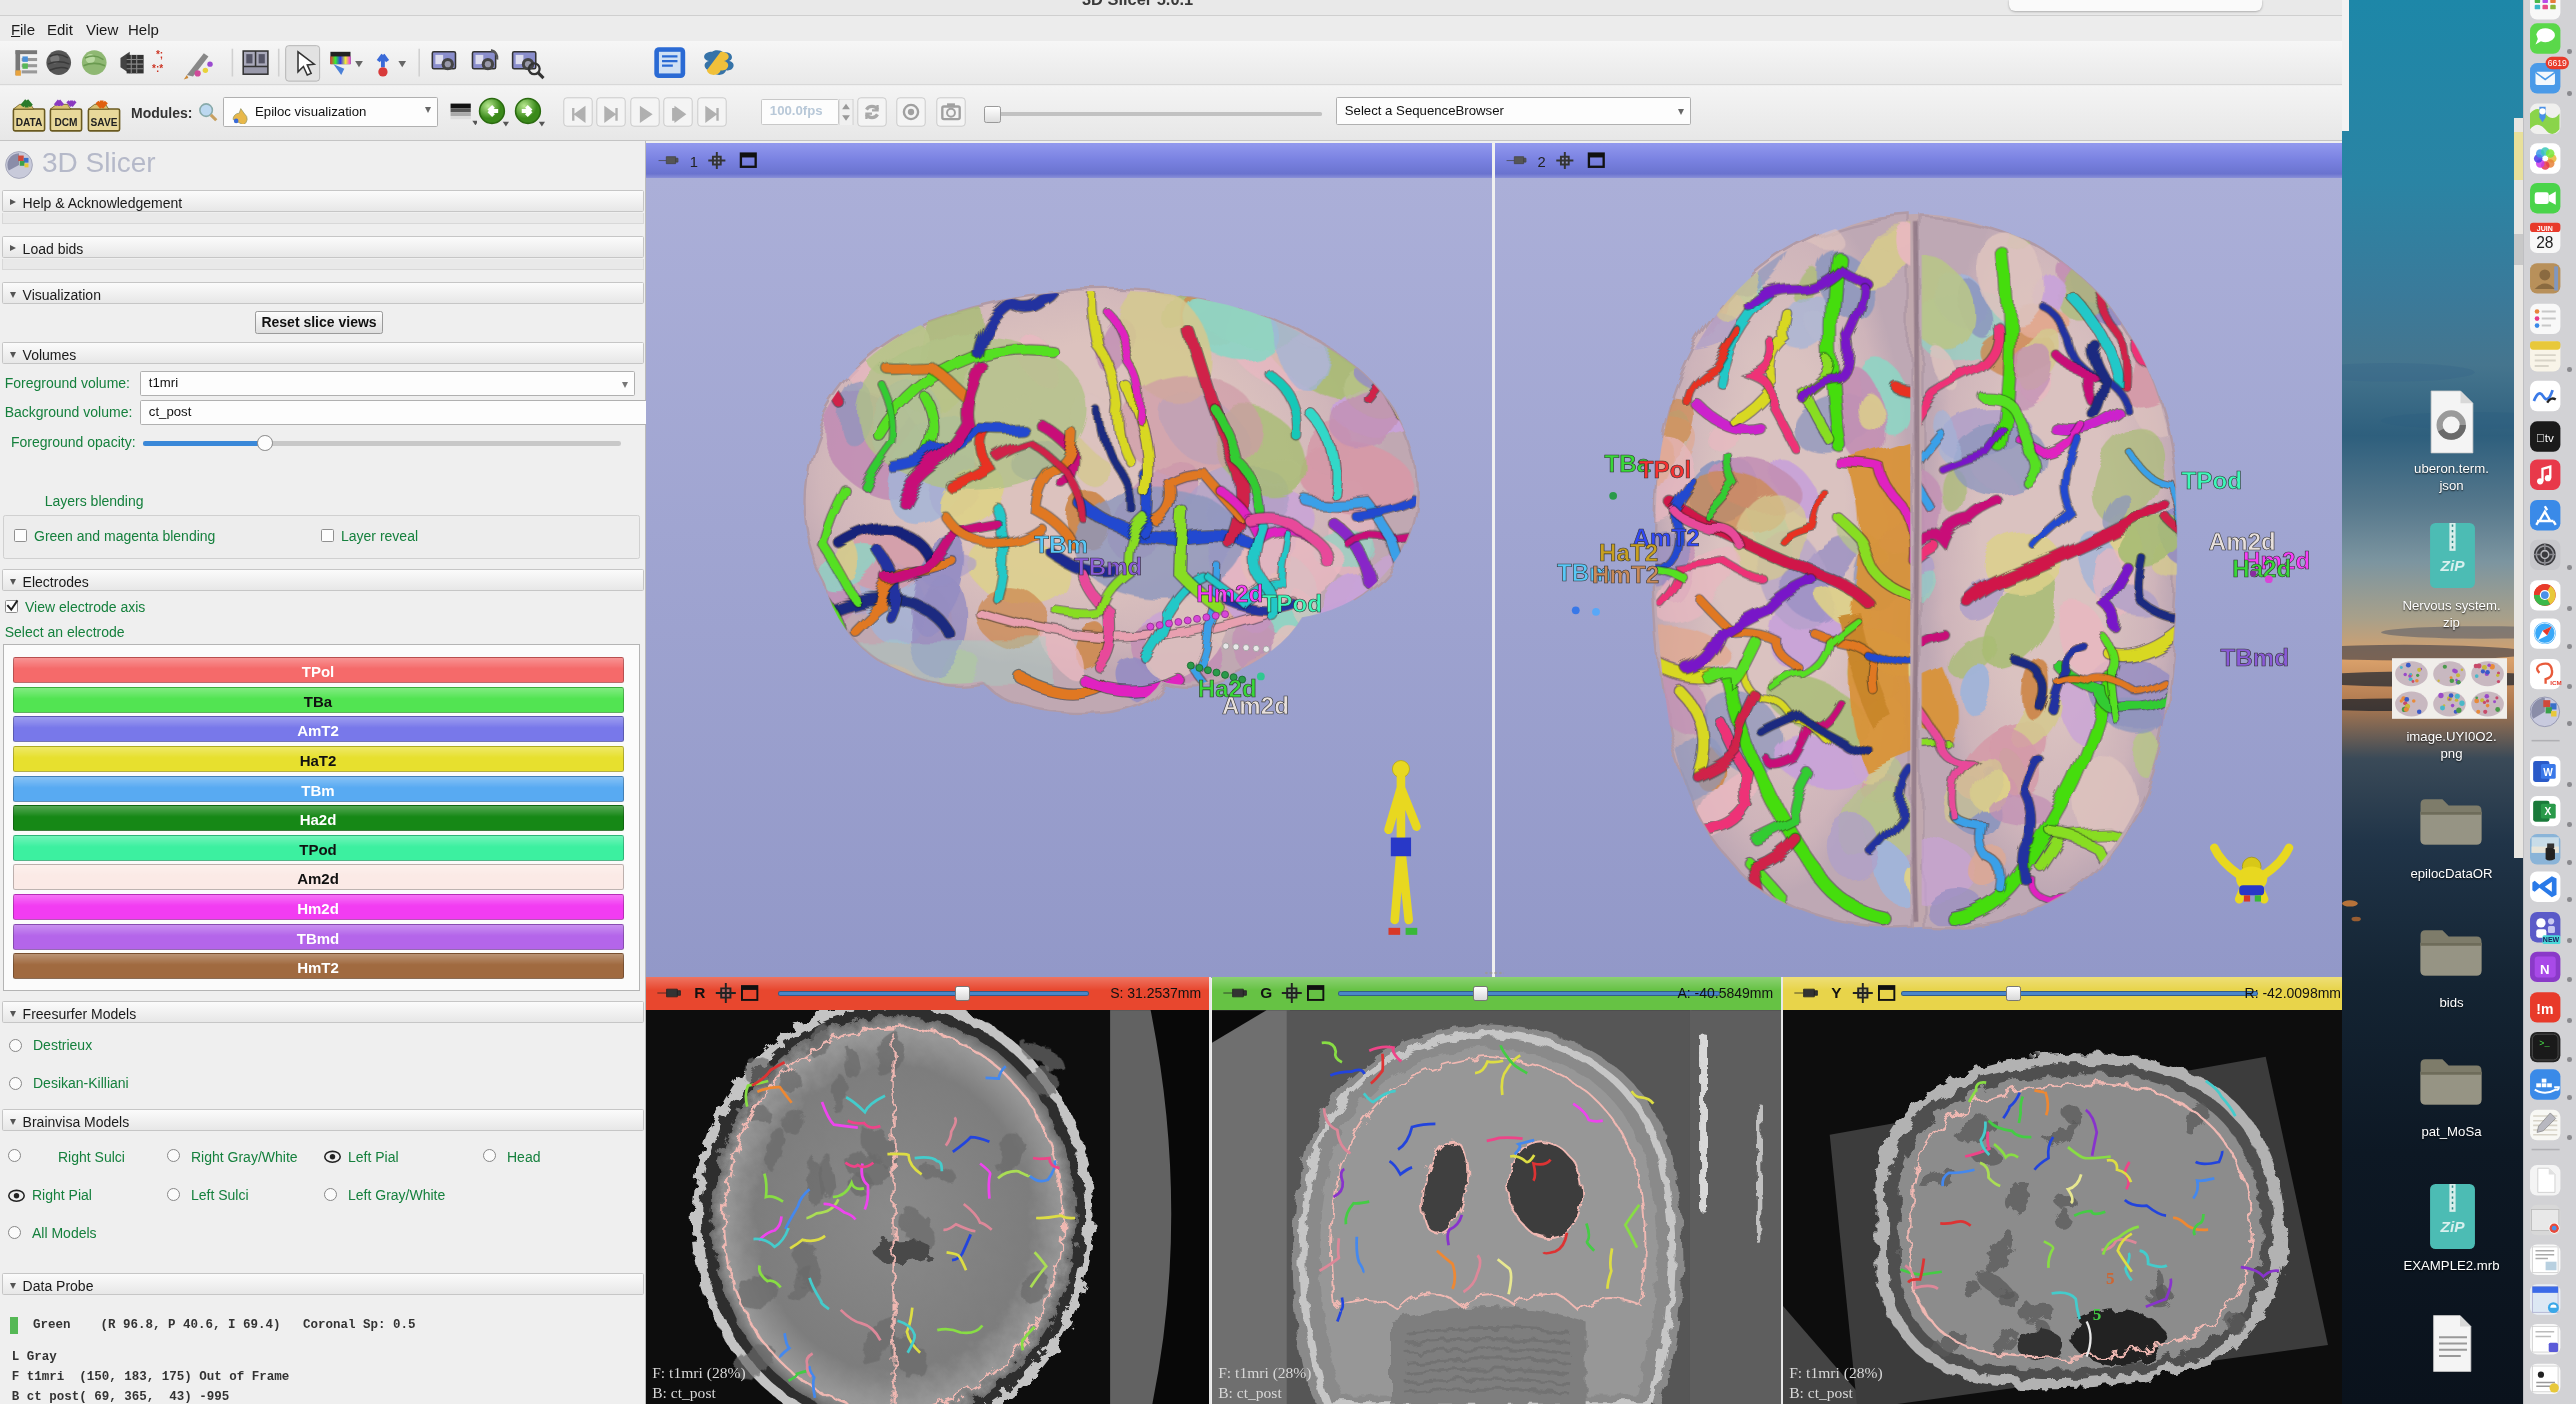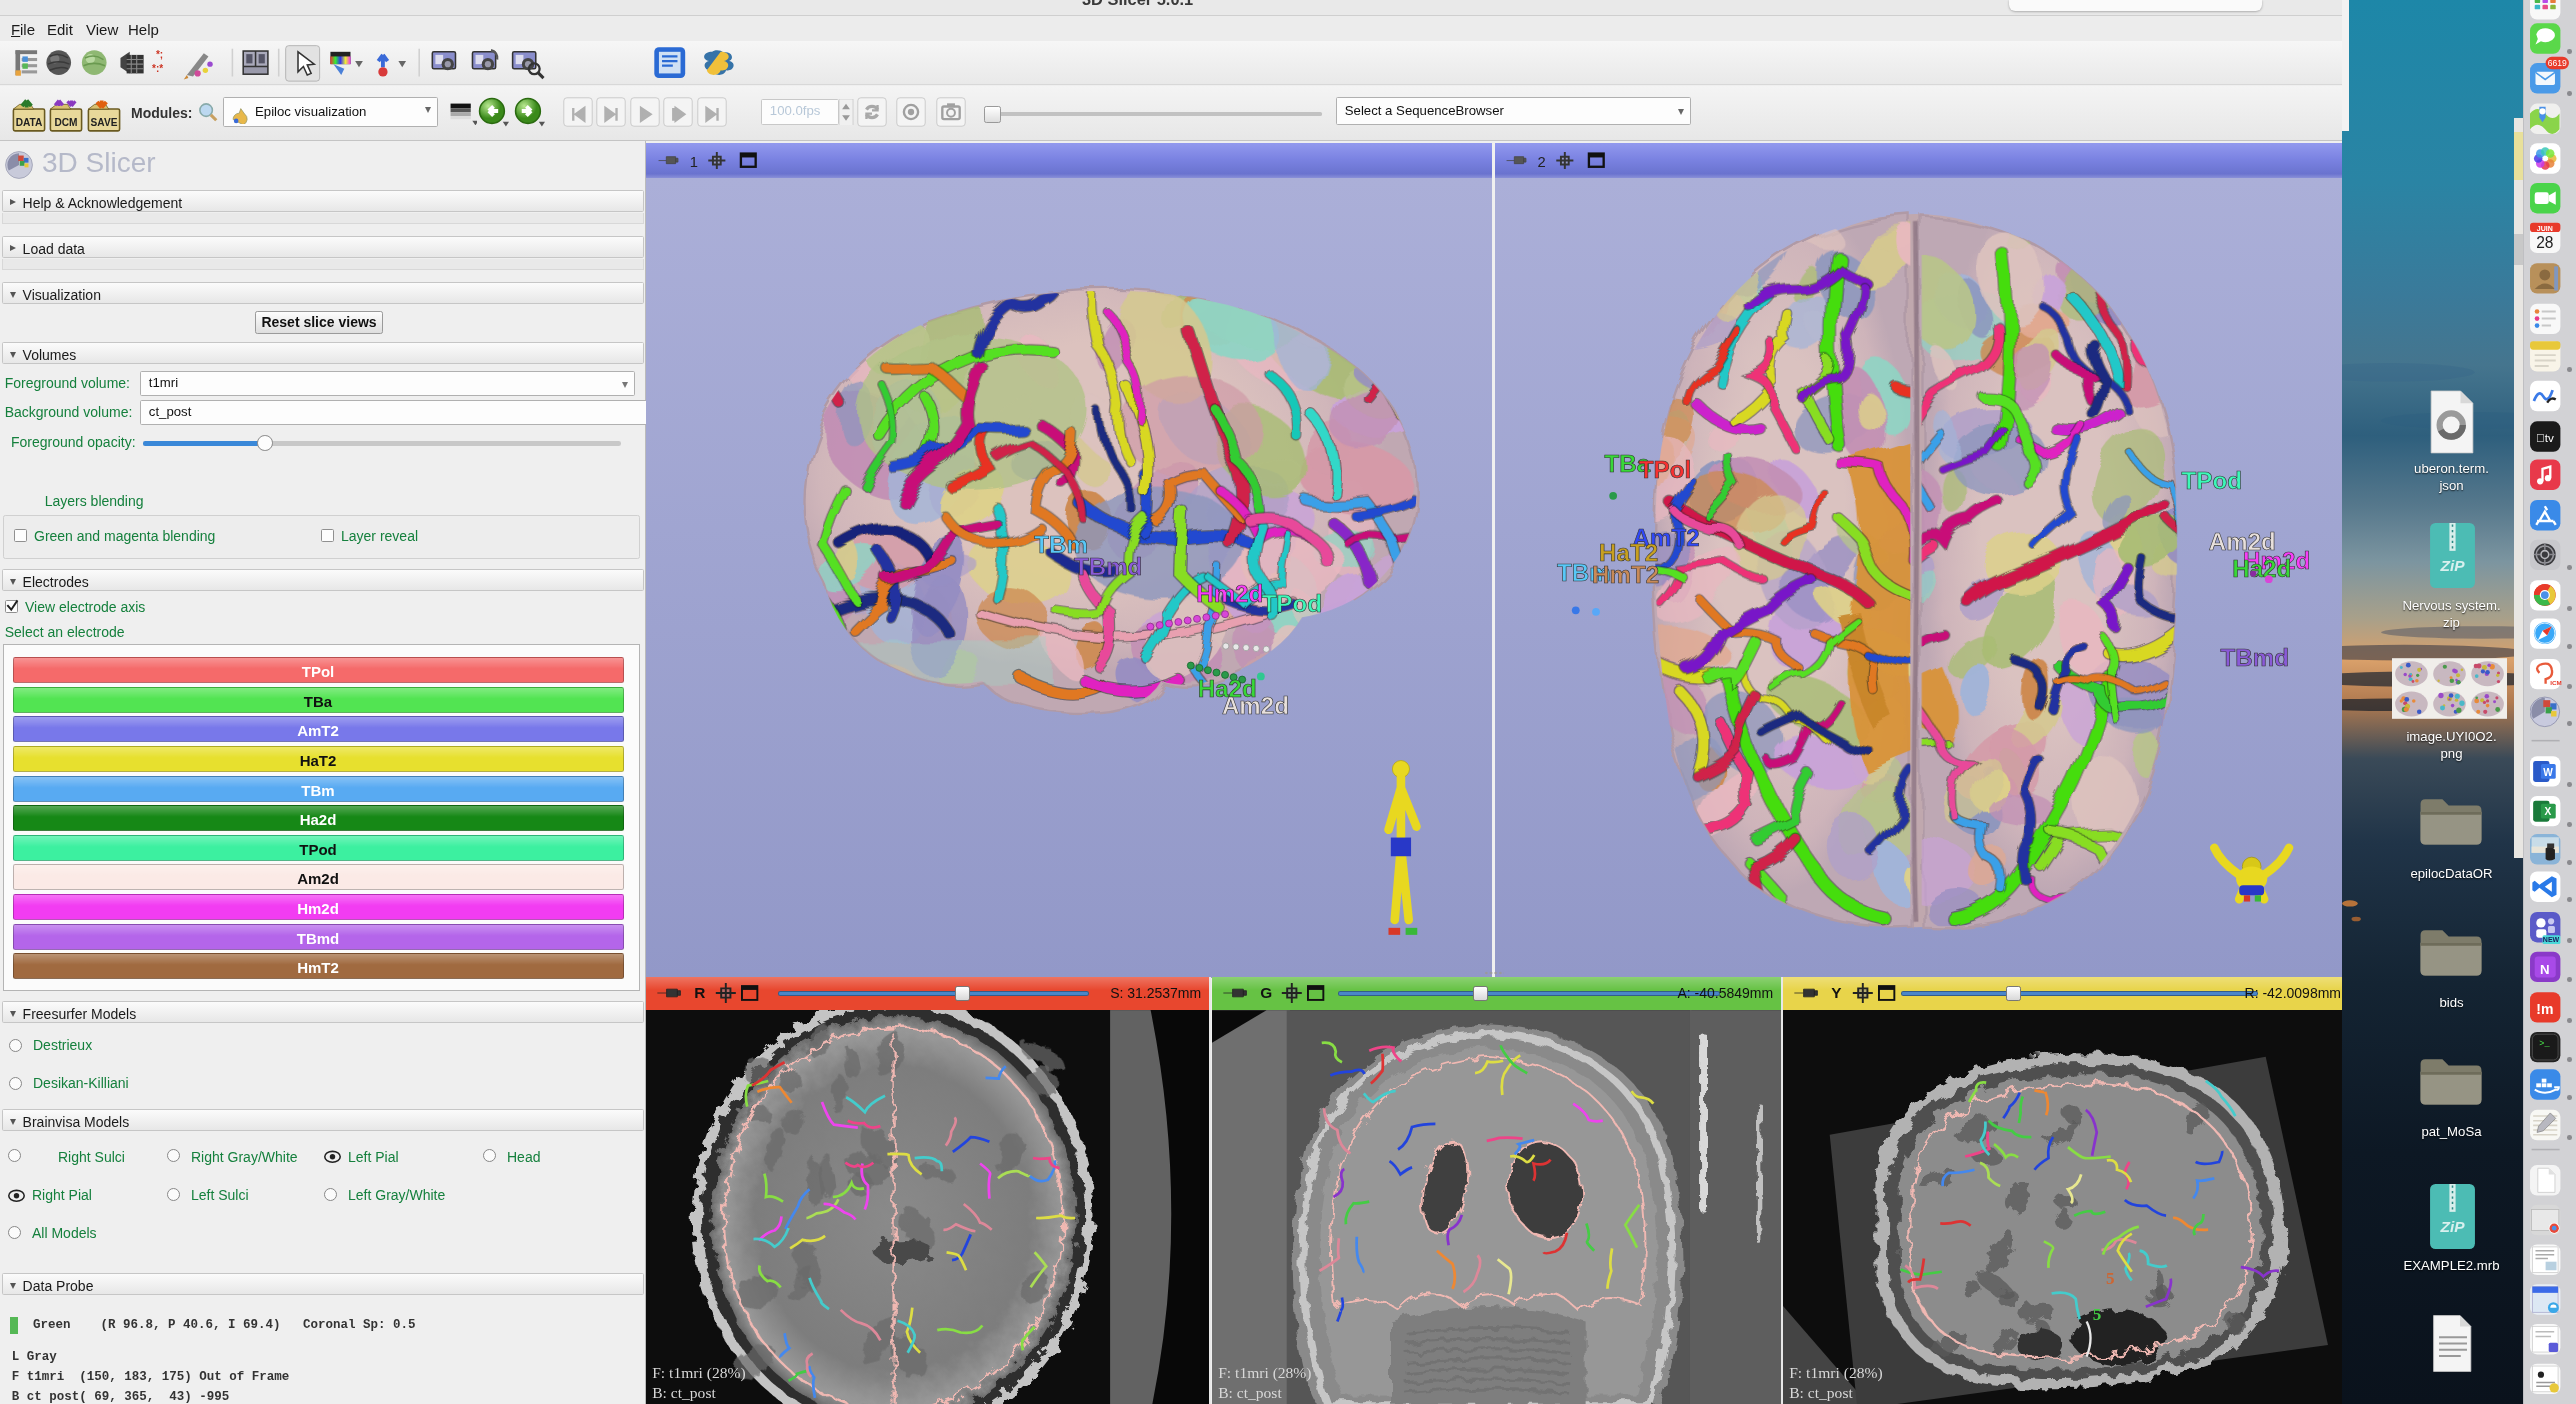--- a/index.html
+++ b/index.html
@@ -199,21 +199,21 @@
     </svg>
     <svg class="abs" style="left:663px;top:11px;" width="30" height="30" viewBox="0 0 38 38">
       <rect x="1" y="1" width="36" height="36" rx="4" fill="#f4f4f4" stroke="#c2c2c2"></rect>
       <path d="M13 14 v16 M16 14 l11 8 -11 8 z" fill="#b0b0b0" stroke="#b0b0b0" stroke-width="3"></path>
     </svg>
     <svg class="abs" style="left:697px;top:11px;" width="30" height="30" viewBox="0 0 38 38">
       <rect x="1" y="1" width="36" height="36" rx="4" fill="#f4f4f4" stroke="#c2c2c2"></rect>
       <path d="M12 14 l11 8 -11 8 z M26 14 v16 M22 14 h0" fill="#b0b0b0" stroke="#b0b0b0" stroke-width="3"></path>
     </svg>
     <div class="combo" style="left:761px;top:12.5px;width:78px;height:26.5px;border-color:#c8c8c8;">
-      <span style="position:absolute;left:7.8px;top:3.9px;color:#b8c8d8;">100.0fps</span>
+      <span style="position:absolute;left:7.8px;top:3.9px;color:#b8c8d8;font-weight:bold;">100.0fps</span>
     </div>
     <svg class="abs" style="left:839px;top:12.5px;" width="15.6" height="26.5" viewBox="0 0 20 34">
       <rect x="0" y="0" width="18" height="34" fill="#f0f0f0" stroke="#c8c8c8"></rect>
       <path d="M9 6 l5 7 h-10 z M9 28 l-5 -7 h10 z" fill="#999"></path>
     </svg>
     <svg class="abs" style="left:857px;top:11px;" width="30" height="30" viewBox="0 0 38 38">
       <rect x="1" y="1" width="36" height="36" rx="4" fill="#f4f4f4" stroke="#c2c2c2"></rect>
       <path d="M12 16 a8 8 0 0 1 14 0 m0 6 a8 8 0 0 1 -14 0" stroke="#a8a8a8" stroke-width="4" fill="none"></path>
       <path d="M26 10 v7 h-7 M12 28 v-7 h7" stroke="#a8a8a8" stroke-width="3" fill="none"></path>
     </svg>
@@ -245,21 +245,21 @@
       <rect x="26" y="17" width="5" height="5" fill="#e8c83a"></rect>
     </svg>
 <span class="abs" style="left:42px;top:6.2px;font-size:28px;color:#b5b9c9;">3D Slicer</span>
 <div class="sect" style="top:49px;left:1.6px;width:642px;">
       <span class="tri tri-r"></span>
       <span class="lbl">Help &amp; Acknowledgement</span>
     </div>
 <div class="abs" style="left:1.6px;top:72px;width:642px;height:11px;background:#e9e9e9;border:0.8px solid #d8d8d8;border-top:none;"></div>
 <div class="sect" style="top:95px;left:1.6px;width:642px;">
       <span class="tri tri-r"></span>
-      <span class="lbl">Load data</span>
+      <span class="lbl">Load bids</span>
     </div>
 <div class="abs" style="left:1.6px;top:118px;width:642px;height:11px;background:#e9e9e9;border:0.8px solid #d8d8d8;border-top:none;"></div>
 <div class="sect" style="top:141px;left:1.6px;width:642px;">
       <span class="tri tri-d"></span>
       <span class="lbl">Visualization</span>
     </div>
 <div class="btn" style="left:255px;top:170px;width:128px;height:23.4px;padding-top:2.3px;font-weight:bold;">Reset slice views</div>
 <div class="sect" style="top:201px;left:1.6px;width:642px;">
       <span class="tri tri-d"></span>
       <span class="lbl">Volumes</span>

